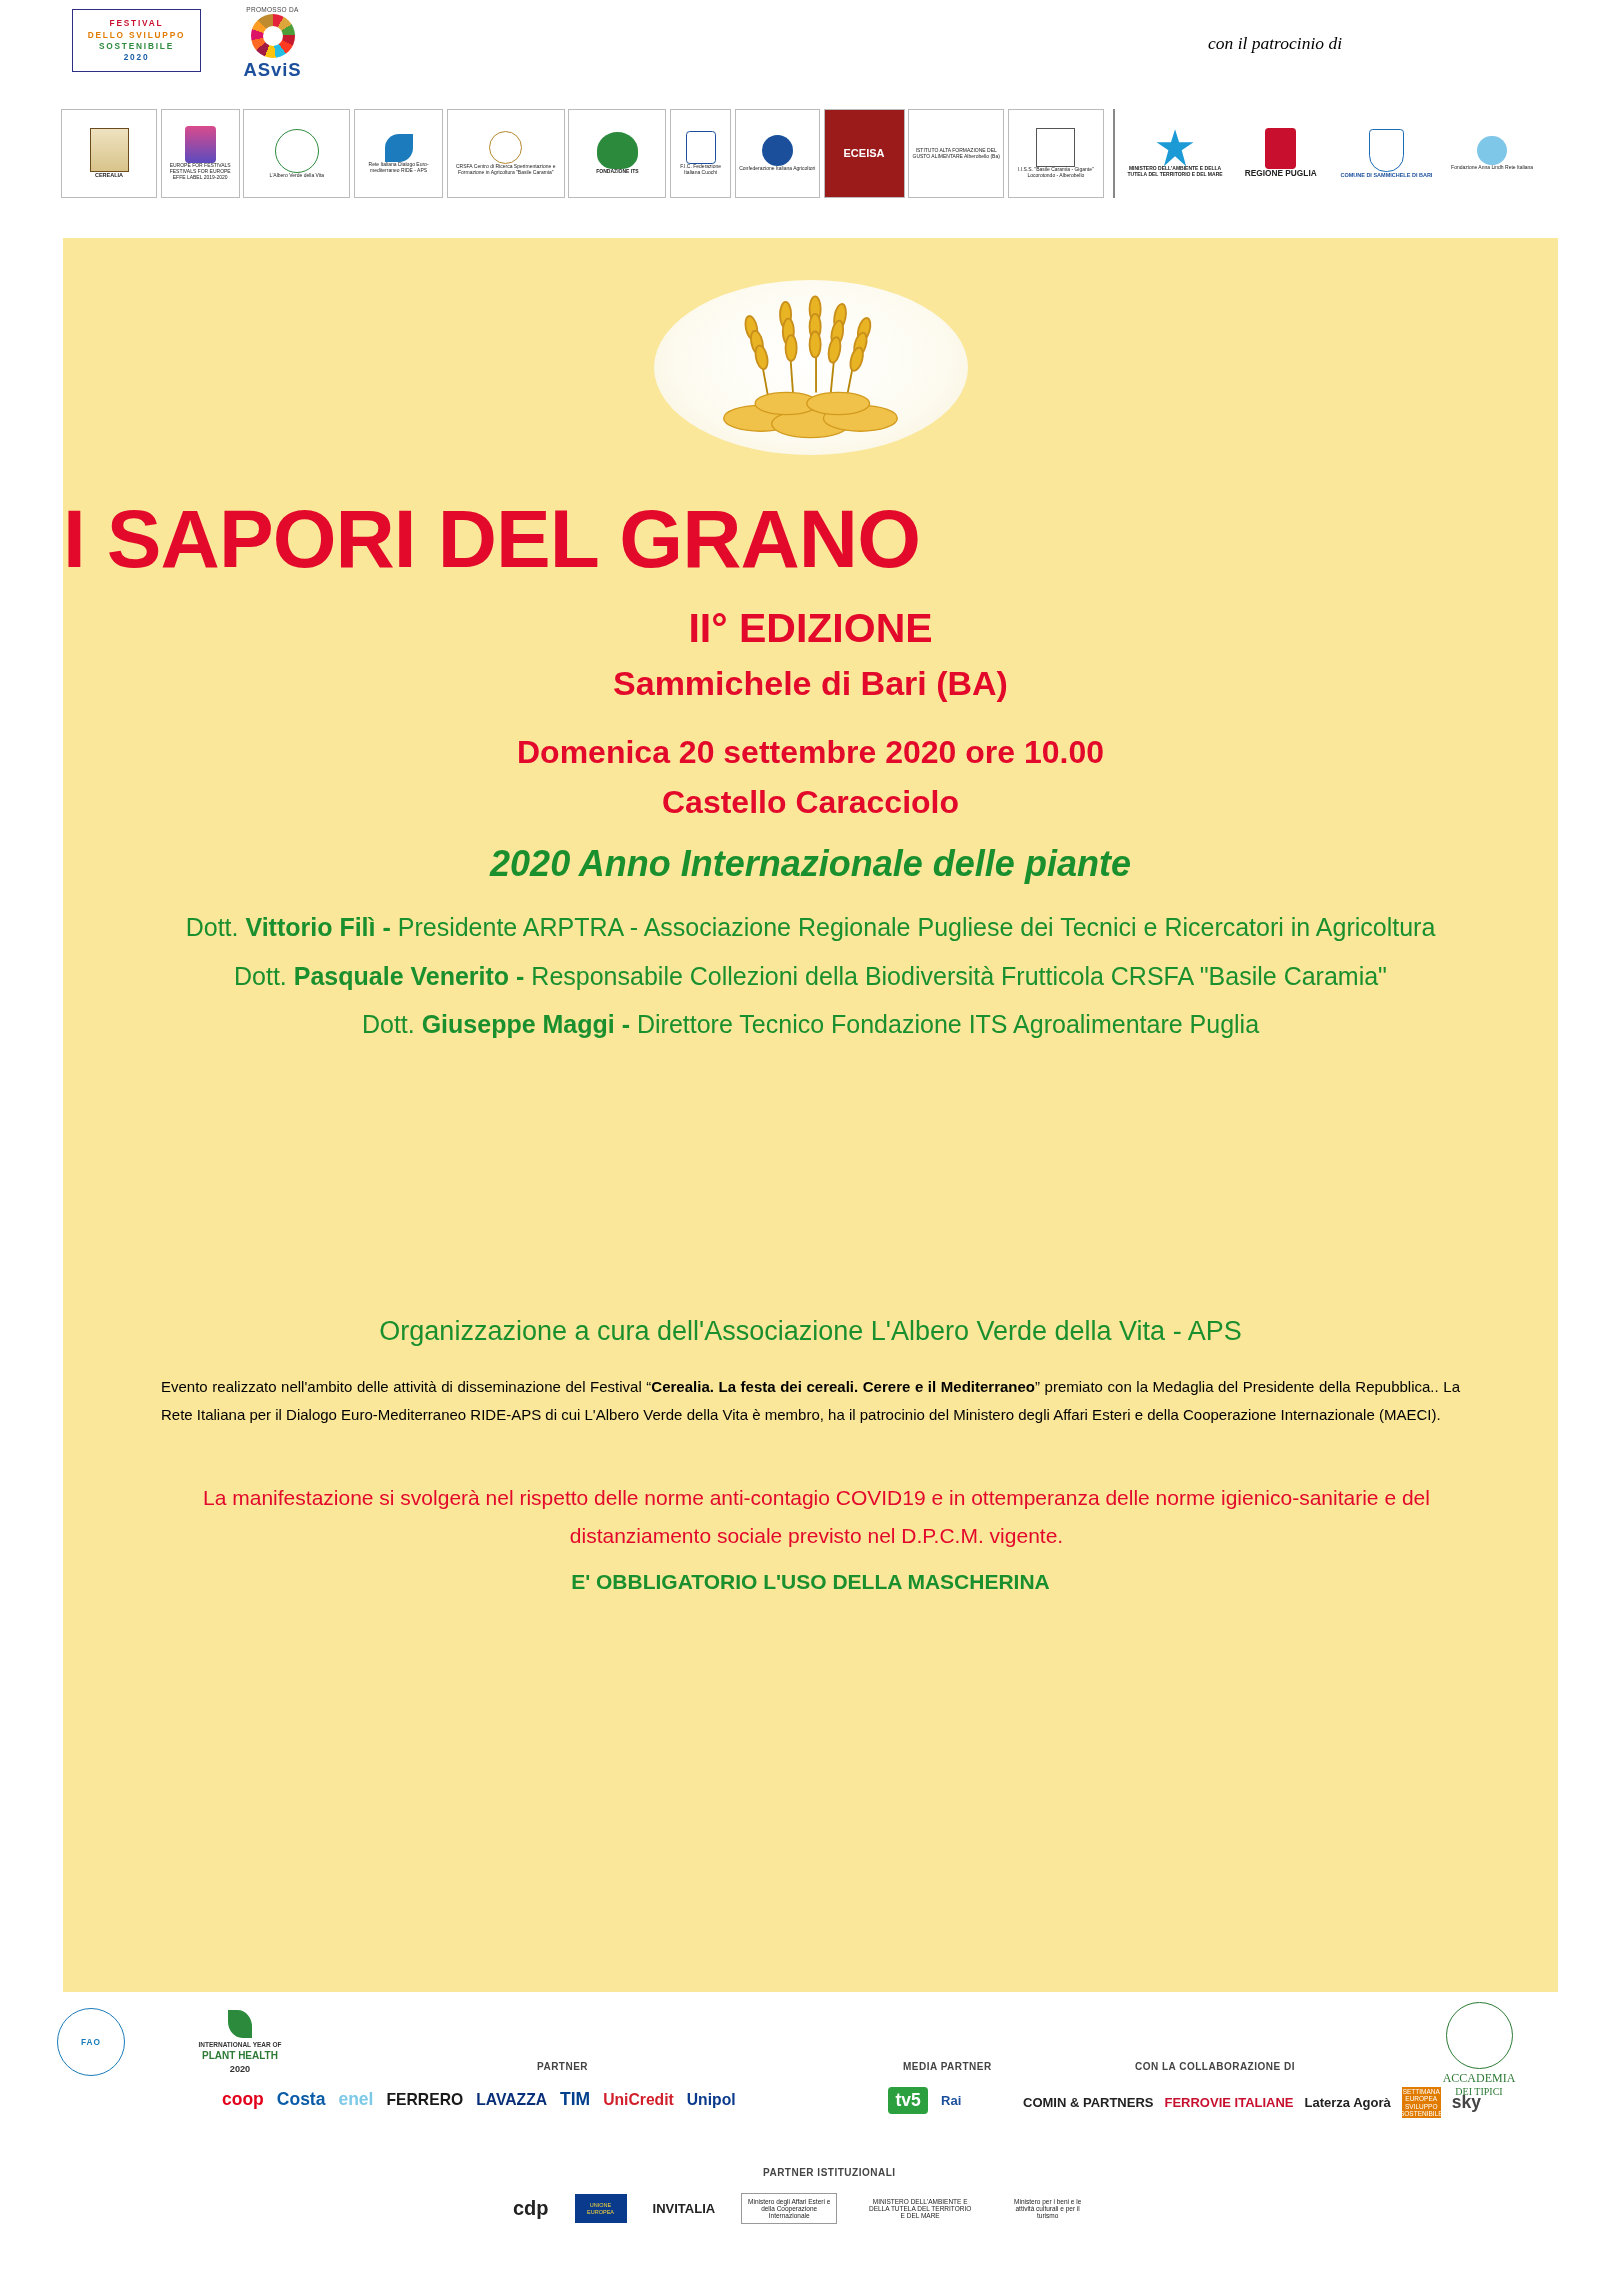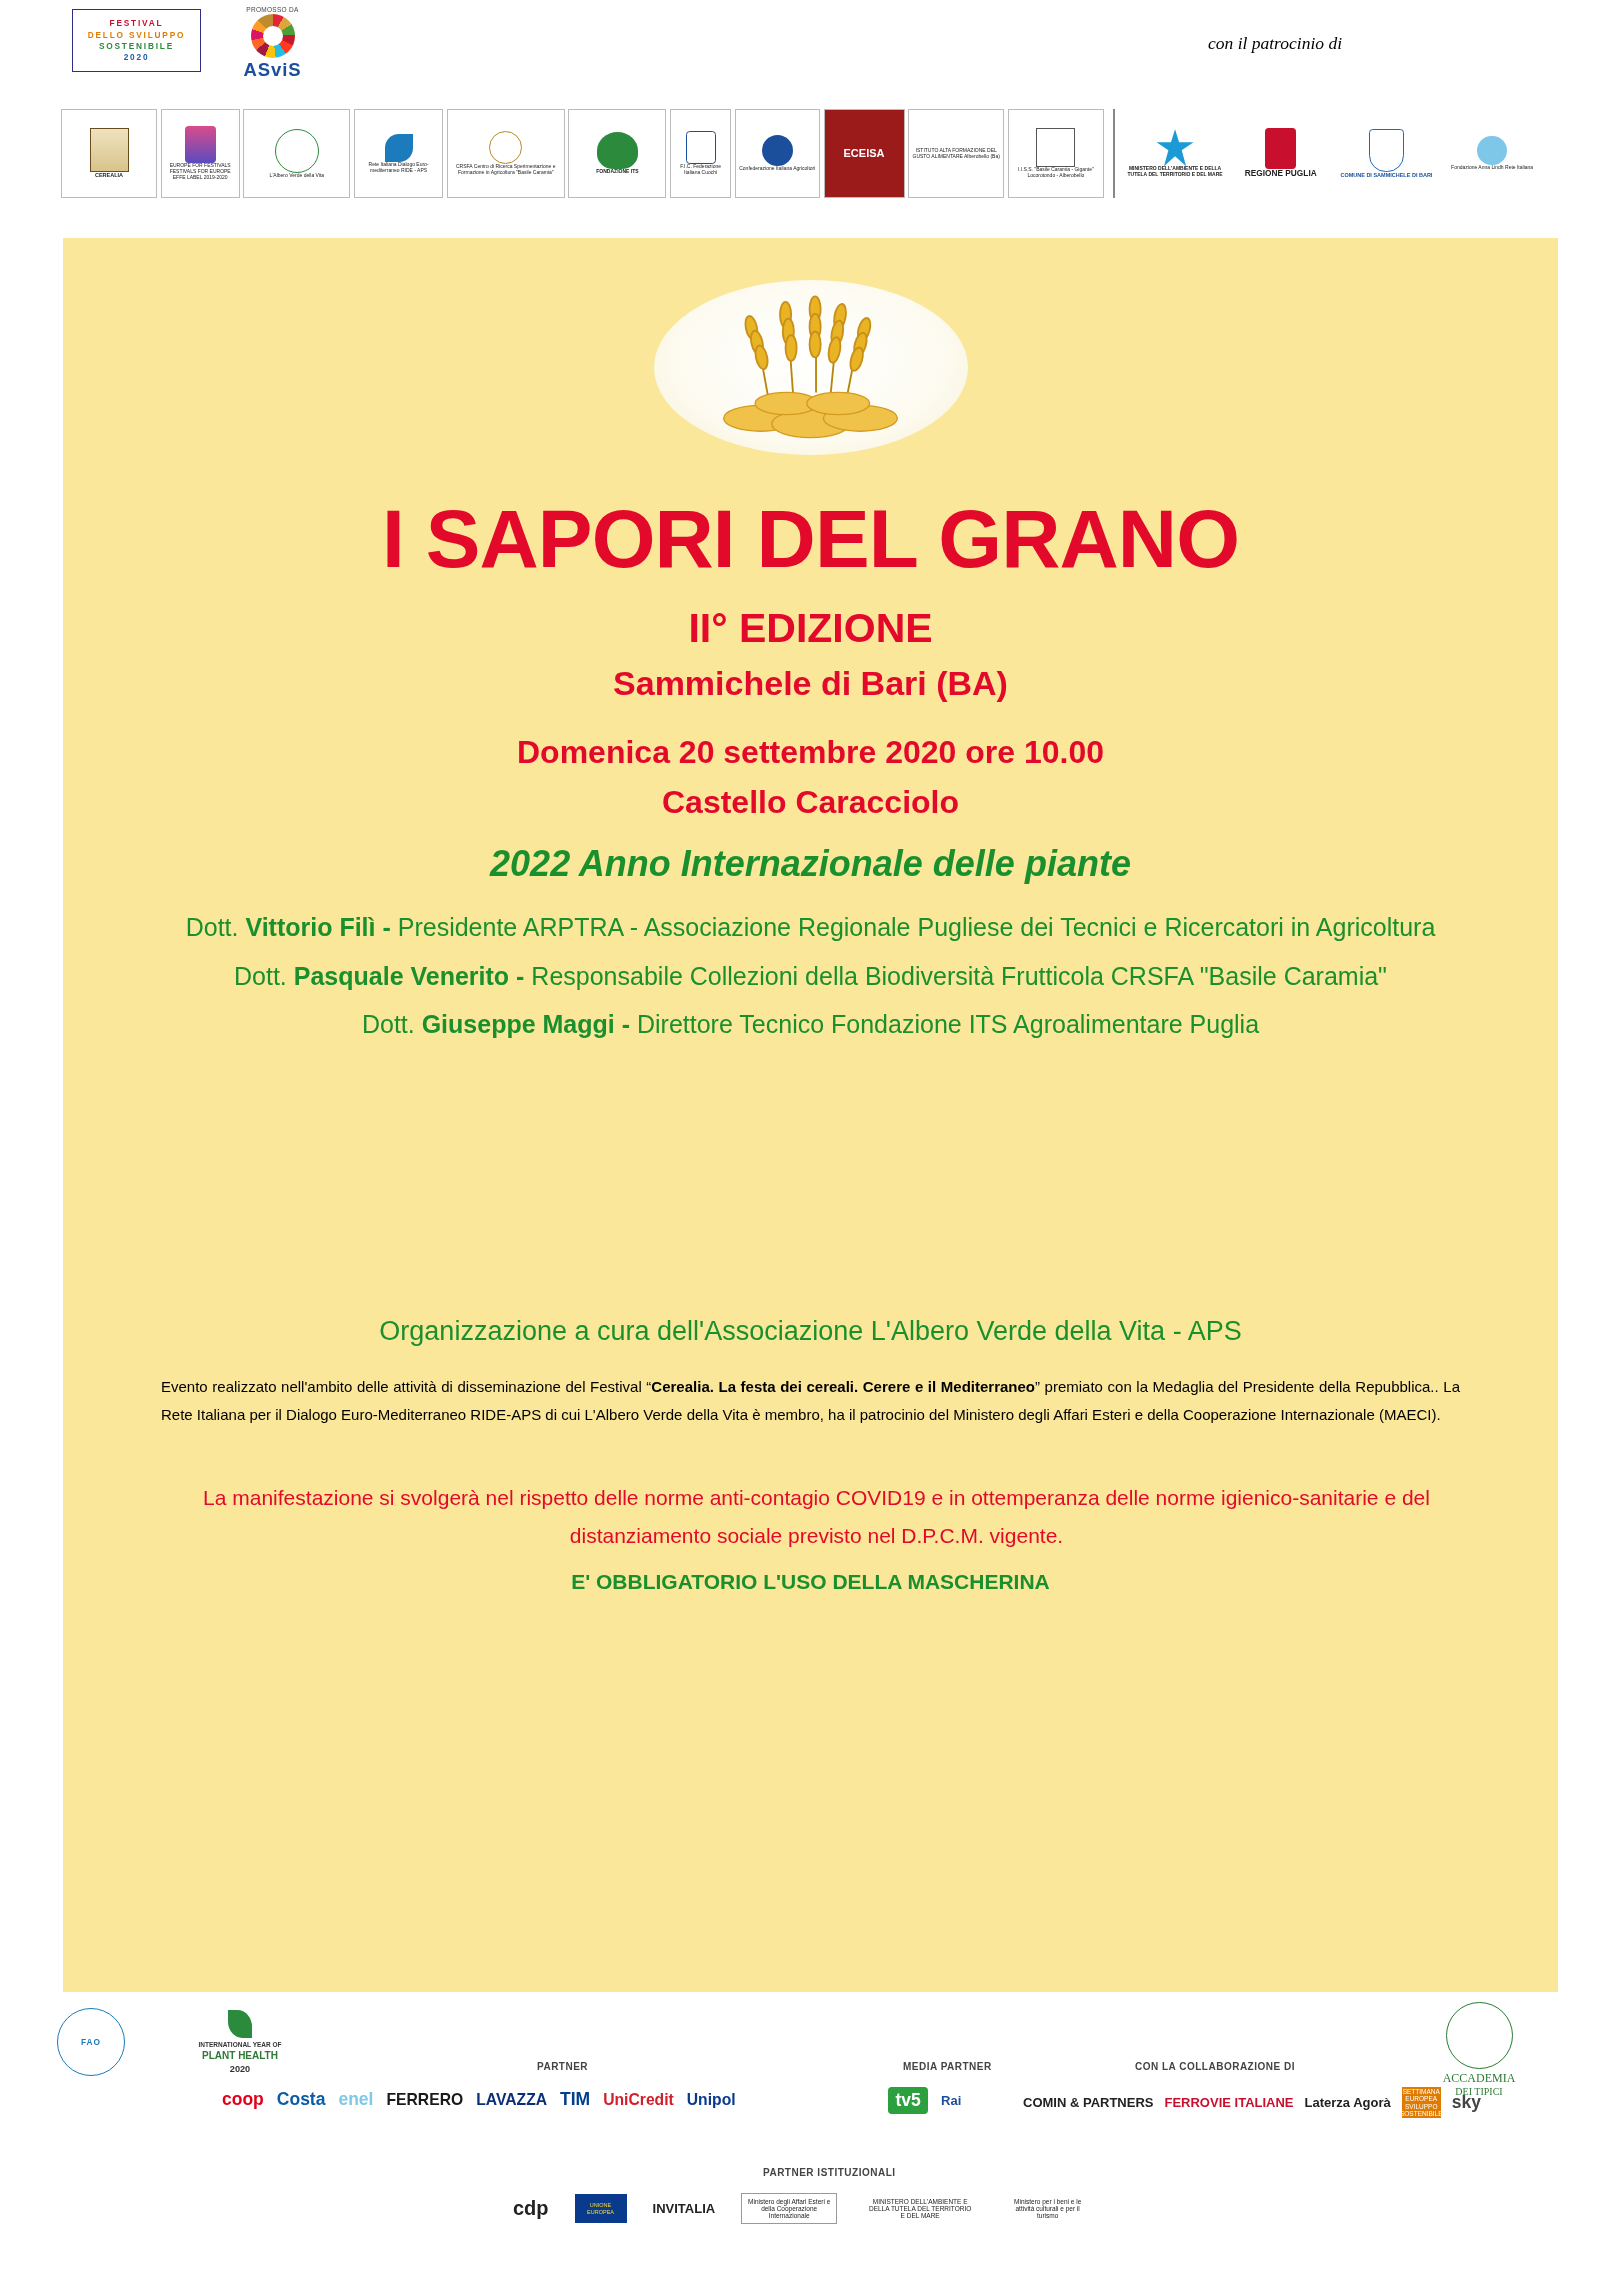--- a/index.html
+++ b/index.html
@@ -140,21 +140,21 @@
     background: radial-gradient(ellipse at 50% 45%, #ffffff 0%, #fdfbf0 60%, #f6efd5 100%);
     display: flex;
     align-items: center;
     justify-content: center;
   }
 
   .title-main {
     position: absolute;
     top: 254px;
     width: 100%;
-    text-align: center;
+    text-align: left;
     font-size: 82px;
     font-weight: bold;
     color: #e3092b;
     letter-spacing: -0.9px;
   }
   .title-ed {
     position: absolute;
     top: 367px;
     width: 100%;
     text-align: center;
@@ -480,21 +480,21 @@
         <ellipse cx="180" cy="124" rx="34" ry="12"></ellipse>
       </g>
     </svg>
   </div>
 
   <div class="title-main">I SAPORI DEL GRANO</div>
   <div class="title-ed">II° EDIZIONE</div>
   <div class="title-place">Sammichele di Bari (BA)</div>
   <div class="title-date">Domenica 20 settembre 2020 ore 10.00</div>
   <div class="title-venue">Castello Caracciolo</div>
-  <div class="title-year">2022 Anno Internazionale delle piante</div>
+  <div class="title-year">2020 Anno Internazionale delle piante</div>
 
   <div class="speakers">
     <div class="speaker">
       <span>Dott. </span><b>Vittorio Filì -</b><span> Presidente ARPTRA - Associazione Regionale Pugliese dei Tecnici e Ricercatori in Agricoltura</span>
     </div>
     <div class="speaker">
       <span>Dott. </span><b>Pasquale Venerito -</b><span> Responsabile Collezioni della Biodiversità Frutticola CRSFA "Basile Caramia"</span>
     </div>
     <div class="speaker">
       <span>Dott. </span><b>Giuseppe Maggi -</b><span> Direttore Tecnico Fondazione ITS Agroalimentare Puglia</span>

